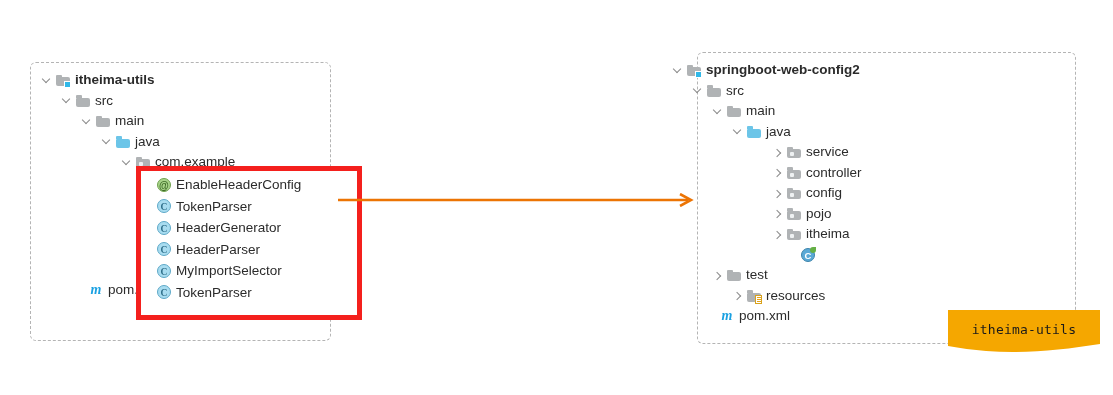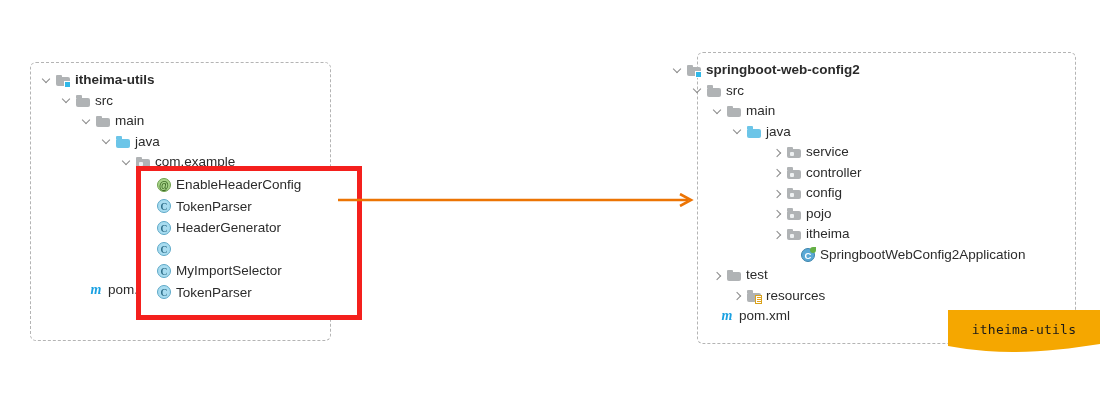--- a/index.html
+++ b/index.html
@@ -301,20 +301,21 @@
   <div class="row">
     <span class="ico badge cls">C</span>
     <span class="label">TokenParser</span>
   </div>
   <div class="row">
     <span class="ico badge cls">C</span>
     <span class="label">HeaderGenerator</span>
   </div>
   <div class="row">
     <span class="ico badge cls">C</span>
+    <span class="label">HeaderParser</span>
   </div>
   <div class="row">
     <span class="ico badge cls">C</span>
     <span class="label">MyImportSelector</span>
   </div>
   <div class="row">
     <span class="ico badge cls">C</span>
     <span class="label">TokenParser</span>
   </div>
 </div>
@@ -401,21 +402,20 @@
     <span class="ico folder pkg">
         <span class="dot"></span>
       </span>
     <span class="label">itheima</span>
   </div>
 
   <div class="row">
     <span class="ind" style="width:114px"></span>
     <span class="chev none"></span>
     <span class="ico badge spring">C<span class="leaf"></span></span>
-    <span class="label">SpringbootWebConfig2Application</span>
   </div>
 
   <div class="row">
     <span class="ind" style="width:40px"></span>
     <span class="chev right"></span>
     <span class="ico folder"></span>
     <span class="label">test</span>
   </div>
 
   <div class="row">

